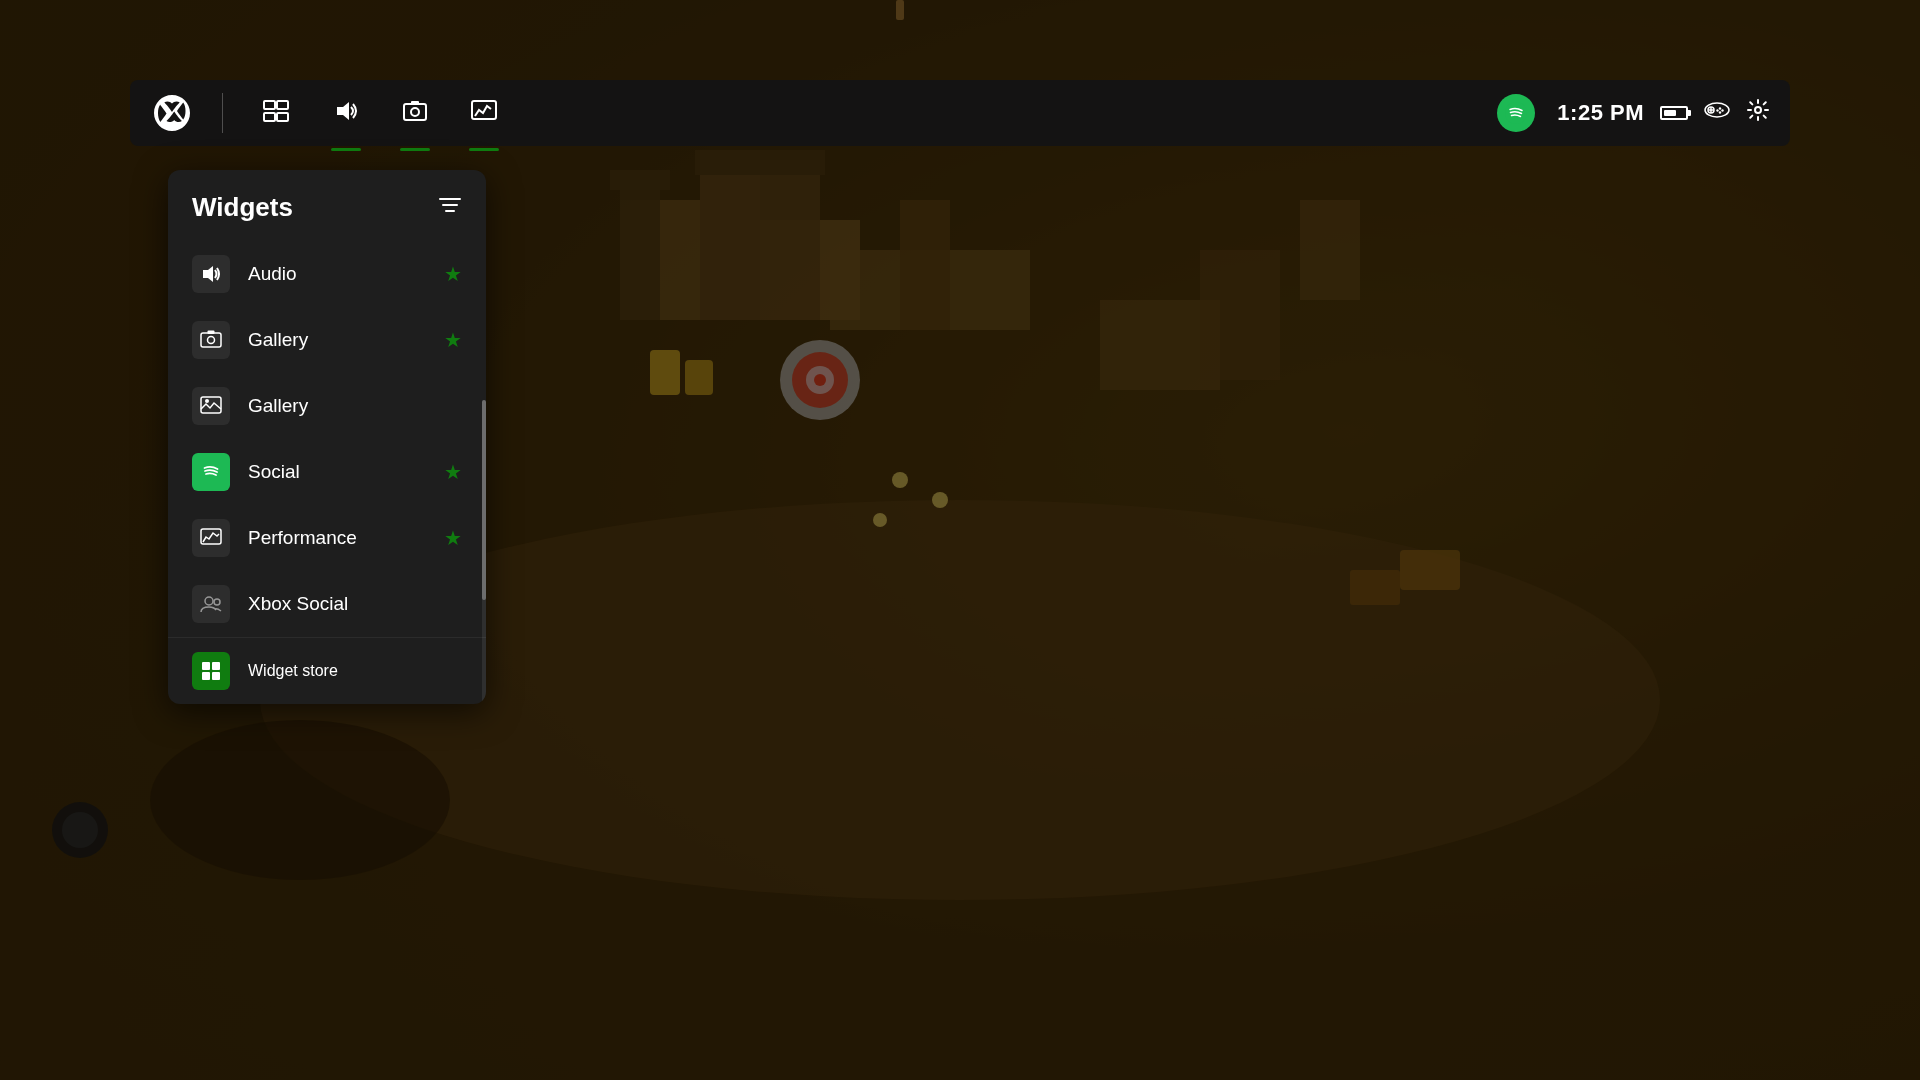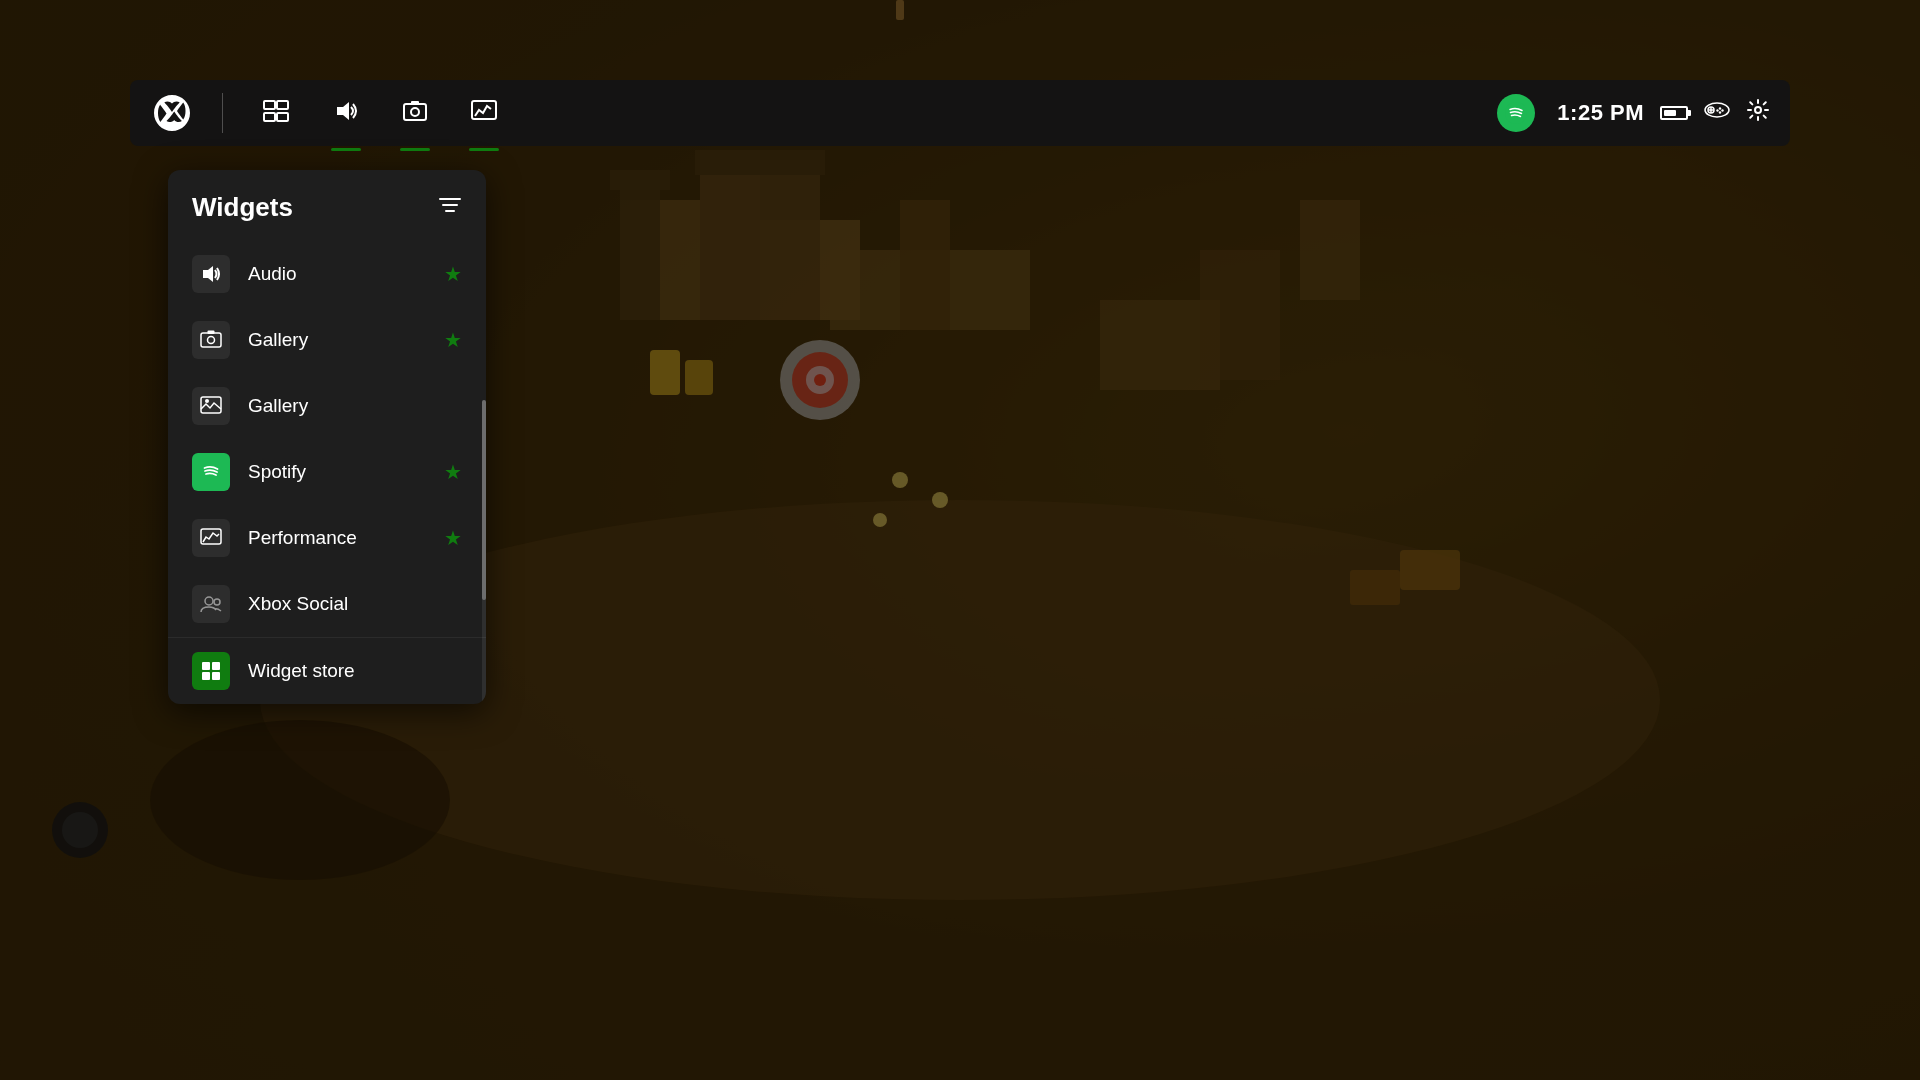--- a/index.html
+++ b/index.html
@@ -278,21 +278,21 @@
       background: #107c10;
       display: flex;
       align-items: center;
       justify-content: center;
       margin-right: 18px;
       flex-shrink: 0;
     }
 
     .widget-store-name {
       color: white;
-      font-size: 19px;
+      font-size: 16px;
       font-weight: 400;
     }
 
     
     .scroll-indicator {
       position: absolute;
       right: 0;
       top: 230px;
       width: 4px;
       height: 340px;
@@ -512,21 +512,21 @@
     </li>
 
     <li class="widget-item">
       <div class="widget-icon-wrap spotify-green">
         <svg width="22" height="22" viewBox="0 0 22 22" fill="none">
           <path d="M16 14 Q11 11.5 6 13" stroke="white" stroke-width="1.8" fill="none" stroke-linecap="round"></path>
           <path d="M17 11 Q11 8 5 10" stroke="white" stroke-width="1.8" fill="none" stroke-linecap="round"></path>
           <path d="M17.5 8 Q11 4.5 4.5 7" stroke="white" stroke-width="1.8" fill="none" stroke-linecap="round"></path>
         </svg>
       </div>
-      <span class="widget-name">Spotify</span>
+      <span class="widget-name">Social</span>
       <span class="widget-star filled">★</span>
     </li>
 
     <li class="widget-item">
       <div class="widget-icon-wrap">
         <svg width="22" height="20" viewBox="0 0 22 20" fill="white">
           <rect x="1" y="1" width="20" height="15" rx="2" stroke="white" stroke-width="1.5" fill="none"></rect>
           <polyline points="3,14 6,9 9,11 13,5 17,8 19,6" stroke="white" stroke-width="1.5" fill="none"></polyline>
         </svg>
       </div>

